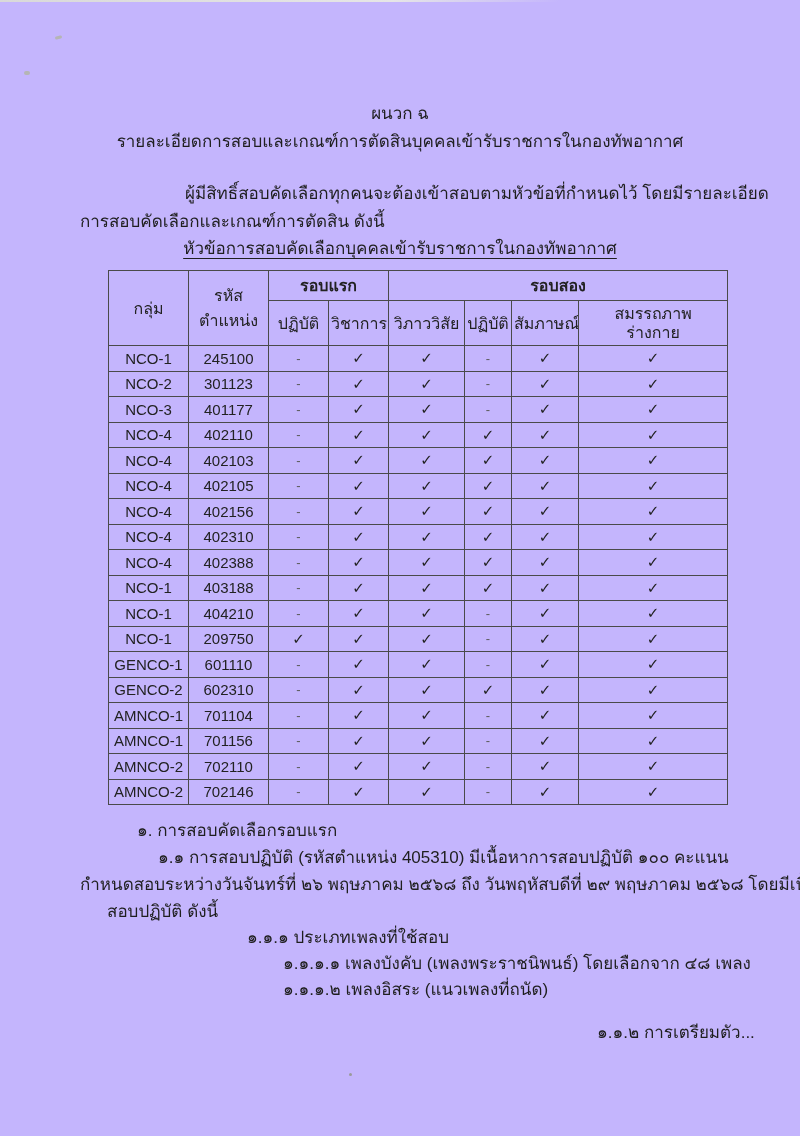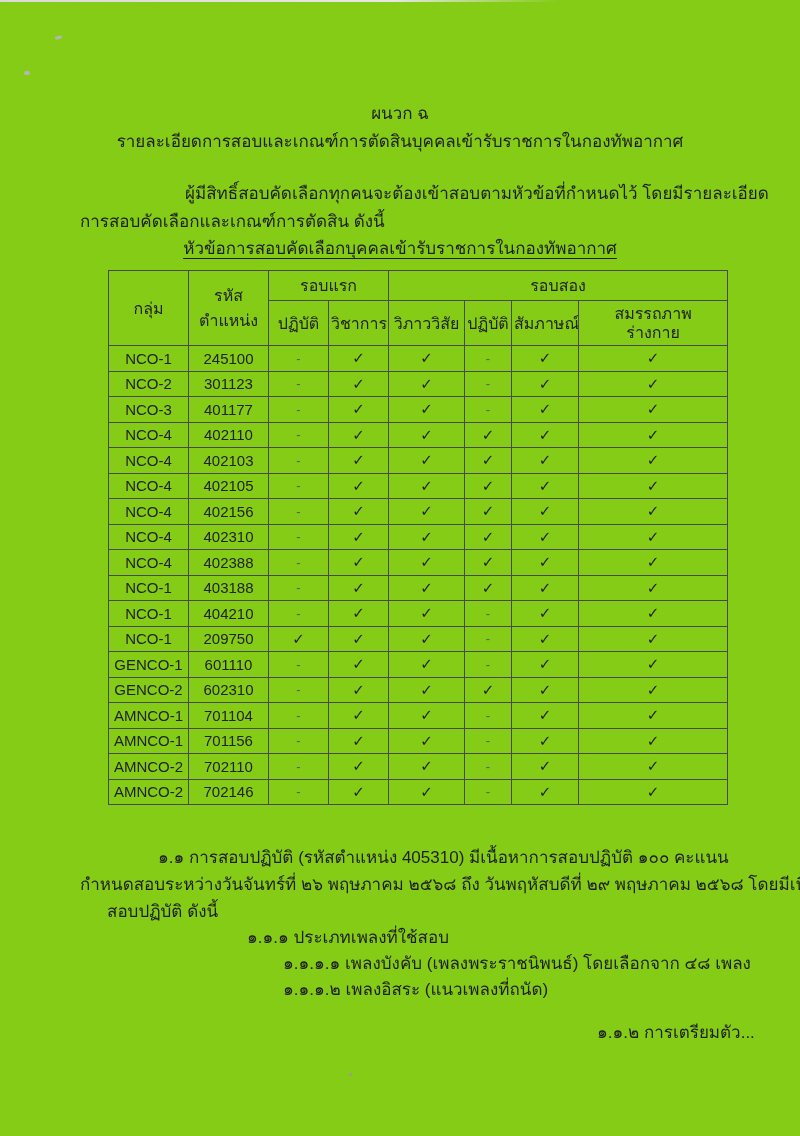--- a/index.html
+++ b/index.html
@@ -1,20 +1,20 @@
 <!DOCTYPE html>
 <html lang="th"><head>
 <meta charset="utf-8">
 <style>
   html,body{margin:0;padding:0;background:#e9e9e9;}
   .page{
     position:relative;
     width:800px;height:1136px;
     margin:0 auto;
-    background:#84cc16;
+    background:#c4b5fd;
     color:#1f1f1f;
     font-family:"Liberation Sans","DejaVu Sans",sans-serif;
     overflow:hidden;
   }
   .abs{position:absolute;}
   .center-line{left:0;width:800px;text-align:center;}
   .doc-text{font-size:17px;line-height:1.35;white-space:nowrap;}
   .underlined{text-decoration:underline;text-underline-offset:4px;text-decoration-thickness:1px;}
 
   
@@ -35,21 +35,21 @@
   table.exam th, table.exam td{
     border:1px solid #4a4a4a;
     text-align:center;
     vertical-align:middle;
     padding:0 2px;
     font-weight:normal;
     overflow:hidden;
   }
   table.exam thead tr.hr1 th{height:29px;font-size:16px;}
   table.exam thead tr.hr2 th{height:44px;font-size:16px;}
-  table.exam th.span-col{font-size:16px;}
+  table.exam th.span-col{font-size:16px;font-weight:bold;}
   table.exam tbody tr{height:25.5px;padding-left:40px;}
   table.exam td.mark-cell{font-size:15px;}
   table.exam td.dash{color:#5a5a5a;font-size:13px;}
   .physical-lines div{line-height:1.2;}
 </style>
 </head>
 <body>
 
 <div class="page">
 
@@ -277,20 +277,21 @@
             <td class="mark-cell">✓</td>
             <td class="mark-cell">✓</td>
             <td class="mark-cell dash">-</td>
             <td class="mark-cell">✓</td>
             <td class="mark-cell">✓</td>
           </tr>
         </tbody>
     </table>
   </div>
 
+  <div class="abs doc-text" style="left:137px;top:820px;">๑.  การสอบคัดเลือกรอบแรก</div>
   <div class="abs doc-text" style="left:158px;top:847px;">๑.๑  การสอบปฏิบัติ (รหัสตำแหน่ง 405310) มีเนื้อหาการสอบปฏิบัติ ๑๐๐ คะแนน</div>
   <div class="abs doc-text" style="left:80px;top:874px;">กำหนดสอบระหว่างวันจันทร์ที่ ๒๖ พฤษภาคม ๒๕๖๘ ถึง วันพฤหัสบดีที่ ๒๙ พฤษภาคม ๒๕๖๘ โดยมีเนื้อหา</div>
   <div class="abs doc-text" style="left:80px;top:901px;margin-left:27px;">สอบปฏิบัติ ดังนี้</div>
   <div class="abs doc-text" style="left:247px;top:927px;">๑.๑.๑  ประเภทเพลงที่ใช้สอบ</div>
   <div class="abs doc-text" style="left:283px;top:953px;">๑.๑.๑.๑  เพลงบังคับ (เพลงพระราชนิพนธ์) โดยเลือกจาก ๔๘ เพลง</div>
   <div class="abs doc-text" style="left:283px;top:979px;">๑.๑.๑.๒  เพลงอิสระ (แนวเพลงที่ถนัด)</div>
   <div class="abs doc-text" style="left:597px;top:1022px;">๑.๑.๒  การเตรียมตัว...</div>
 
 </div>
 

